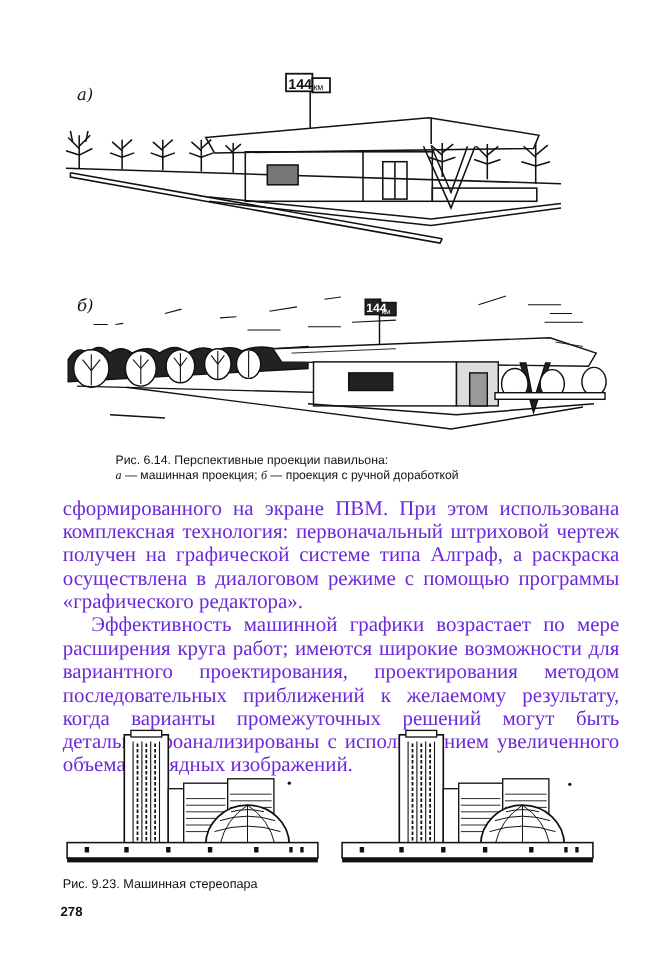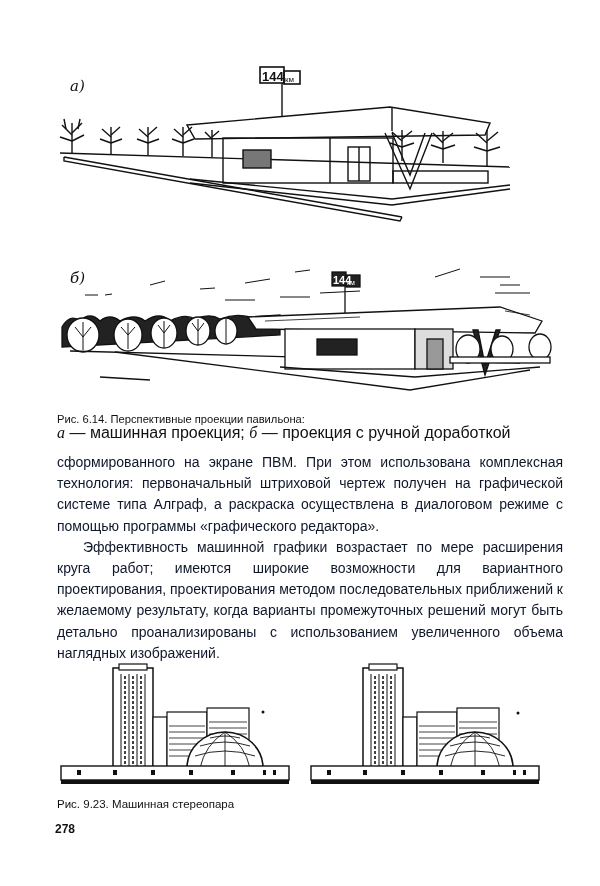--- a/index.html
+++ b/index.html
@@ -3,23 +3,23 @@
   <meta charset="utf-8">
   <style>
     html, body { margin: 0; padding: 0; background: #ffffff; }
     body { width: 600px; height: 886px; position: relative; overflow: hidden; color: #111; }
     .page { position: absolute; left: 0; top: 0; width: 600px; height: 886px; }
     .fig { position: absolute; }
     .fig svg { display: block; }
     .panel-label { position: absolute; font-family: "DejaVu Serif", serif; font-style: italic; font-size: 15px; color: #111; }
     .caption { position: absolute; left: 57px; font-family: "Liberation Sans", sans-serif; font-size: 11.2px; line-height: 13px; color: #111; }
     .caption .cap-title { display: block; }
-    .caption .cap-sub { display: block; font-size: 16px; }
+    .caption .cap-sub { display: block; font-size: 11px; }
     .caption i { font-family: "Liberation Serif", serif; }
-    .body-text { position: absolute; left: 57px; width: 506px; font-family: Liberation Sans, sans-serif; font-size: 14px; line-height: 21.2px; color: #0f172a; text-align: justify; }
+    .body-text { position: absolute; left: 57px; width: 506px; font-family: Liberation Serif, serif; font-size: 19px; line-height: 21.2px; color: #6d28d9; text-align: justify; }
     .body-text p { margin: 0; }
     .body-text p.indent { text-indent: 26px; }
     .page-number { position: absolute; left: 55px; top: 822px; font-family: "Liberation Sans", sans-serif; font-weight: bold; font-size: 12px; color: #111; }
   </style>
 </head>
 <body>
 
 <div class="page">
 
   <div class="fig" style="left:40px; top:55px;">
@@ -188,21 +188,21 @@
             <ellipse cx="500" cy="92" rx="11" ry="13"></ellipse>
           </g>
         <rect x="410" y="102" width="100" height="6" fill="#fff"></rect>
 
         <polyline points="240,112 375,122 500,112"></polyline>
       </g>
     </svg>
     <span class="panel-label" style="left:30px; top:14px;">б)</span>
   </div>
 
-  <div class="caption" style="top:413px;">
+  <div class="caption" style="top:413px;margin-left:48px;">
     <span class="cap-title">Рис. 6.14. Перспективные проекции павильона:</span>
     <span class="cap-sub"><i>а</i><span> — машинная проекция; </span><i>б</i><span> — проекция с ручной доработкой</span></span>
   </div>
 
   <div class="body-text" style="top:452px;">
     <p>сформированного на экране ПВМ. При этом использована комплексная технология: первоначальный штриховой чертеж получен на графической системе типа Алграф, а раскраска осуществлена в диалоговом режиме с помощью программы «графического редактора».</p>
     <p class="indent">Эффективность машинной графики возрастает по мере расширения круга работ; имеются широкие возможности для вариантного проектирования, проектирования методом последовательных приближений к желаемому результату, когда варианты промежуточных решений могут быть детально проанализированы с использованием увеличенного объема наглядных изображений.</p>
   </div>
 
   <div class="fig" style="left:55px; top:660px;">

